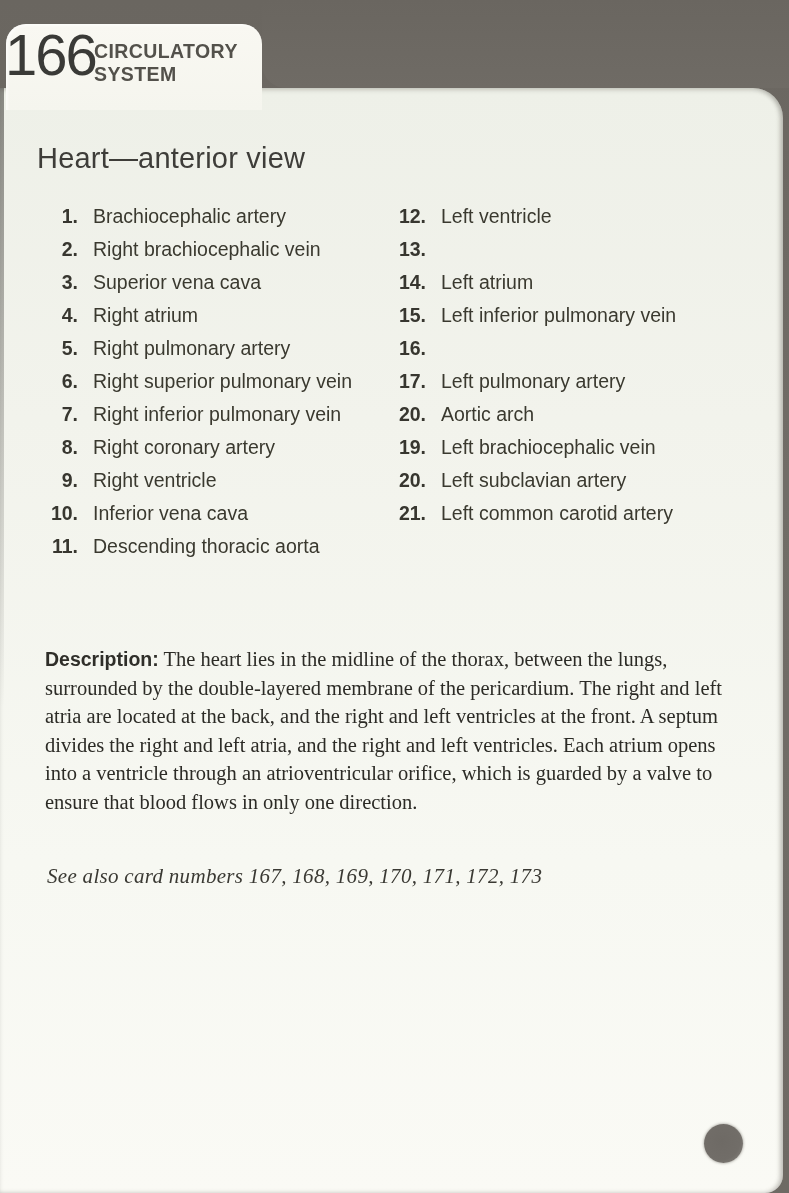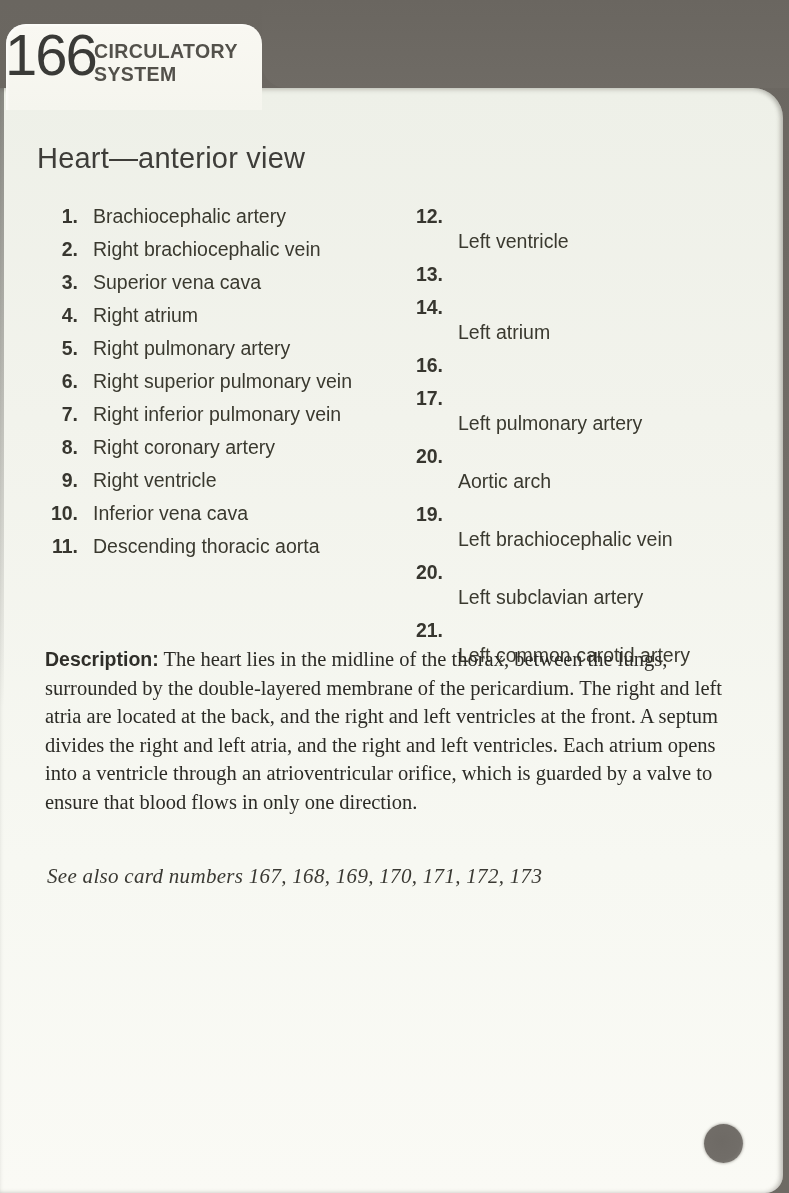--- a/index.html
+++ b/index.html
@@ -48,32 +48,32 @@
     position:absolute;left:94px;top:32px;
     font-size:19.5px;line-height:22.5px;font-weight:700;
     letter-spacing:0.4px;color:#53514b;margin-top:8px;
   }
   .page-title{
     position:absolute;left:37px;top:142px;
     font-size:29px;color:#3e3d39;letter-spacing:0.2px;
   }
   .list-col{position:absolute;top:204px;}
   .list-col.left{left:45px;width:330px;}
-  .list-col.right{left:410px;width:315px;}
+  .list-col.right{left:393px;width:315px;}
   .row{display:flex;margin-bottom:8px;}
   .row .num{
     width:33px;flex:0 0 33px;text-align:right;
     font-weight:700;font-size:19.5px;line-height:25px;color:#37362f;
     margin-right:15px;
   }
   .row .lbl{
     font-size:19.5px;line-height:25px;color:#3a392f;
   }
   .list-col.left .row .lbl{max-width:272px;}
-  .list-col.right .row .lbl{max-width:256px;margin-top:25px;}
+  .list-col.right .row .lbl{max-width:256px;}
   .description{
     position:absolute;left:45px;top:645px;width:702px;
     font-family:"Liberation Serif",serif;
     font-size:20.5px;line-height:28.5px;color:#2c2b26;
     text-align:left;
   }
   .description .desc-label{
     font-family:"Liberation Sans",sans-serif;
     font-weight:700;font-size:19.5px;color:#2f2e29;margin-top:33px;
   }
@@ -160,20 +160,24 @@
       <span class="lbl">Left ventricle</span>
     </div>
   <div class="row">
       <span class="num">13.</span>
     </div>
   <div class="row">
       <span class="num">14.</span>
       <span class="lbl">Left atrium</span>
     </div>
   <div class="row">
+      <span class="num">15.</span>
+      <span class="lbl">Left inferior pulmonary vein</span>
+    </div>
+  <div class="row">
       <span class="num">16.</span>
     </div>
   <div class="row">
       <span class="num">17.</span>
       <span class="lbl">Left pulmonary artery</span>
     </div>
   <div class="row">
       <span class="num">20.</span>
       <span class="lbl">Aortic arch</span>
     </div>

